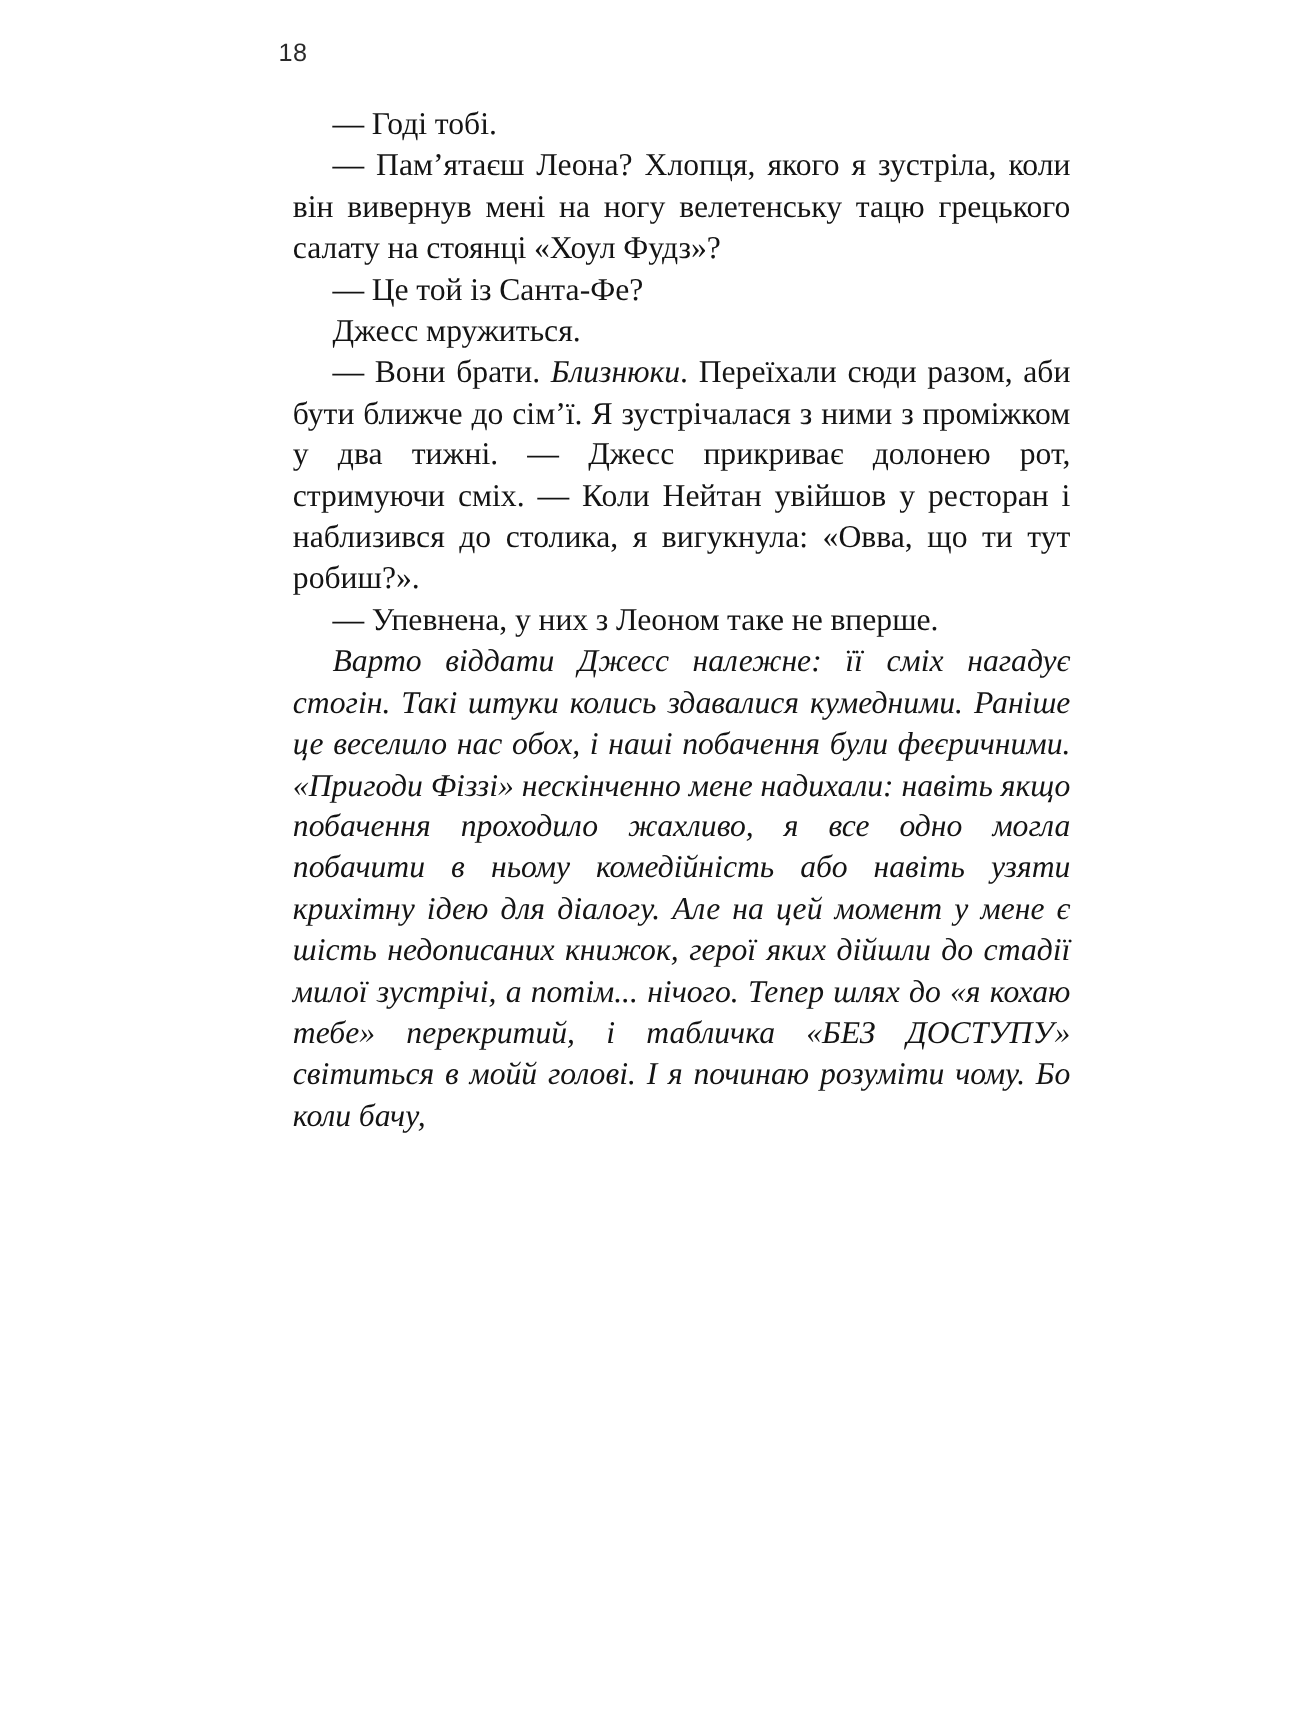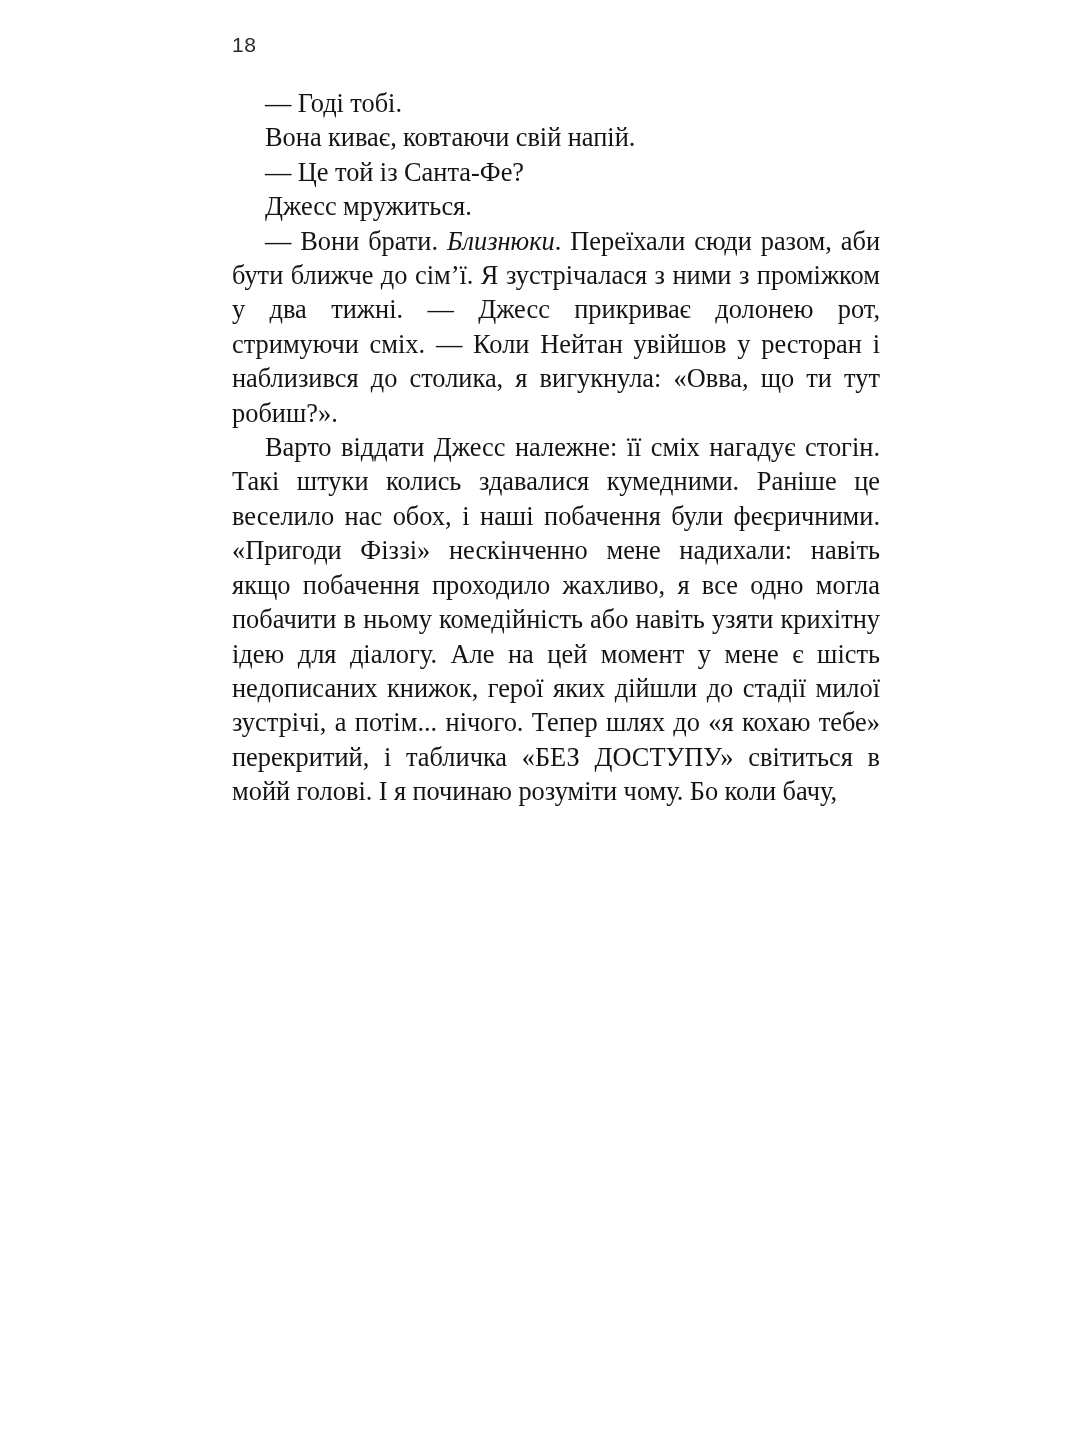--- a/index.html
+++ b/index.html
@@ -25,21 +25,21 @@
     font-family: "Liberation Sans", "DejaVu Sans", sans-serif;
     font-size: 21px;
     letter-spacing: 0.5px;
     color: #2a2a2a;
     line-height: 1;
   }
 
   
   .textblock {
     position: absolute;
-    left: 232px;
+    left: 244px;
     top: 86px;
     width: 648px;
     color: #141414;
     font-size: 26.4px;
     line-height: 34.4px;
     text-align: justify;
     text-justify: inter-word;
     -webkit-hyphens: none;
     hyphens: none;
     word-spacing: -0.2px;
@@ -47,41 +47,43 @@
 
   .textblock p {
     margin: 0;
     text-indent: 33px;
     text-align: justify;
   }
 
   
   .textblock p:last-child {
     text-align: justify;
+    font-style: italic;
   }
 
   em {
     font-style: italic;
   }
 </style>
 </head>
 <body>
 
 <div class="page">
 
   <div class="folio">18</div>
 
   <div class="textblock">
 
     <p>— Годі тобі.</p>
-    <p>Вона киває, ковтаючи свій напій.</p>
+    <p>— Пам’ятаєш Леона? Хлопця, якого я зустріла, коли він вивернув мені на ногу велетенську тацю грецького салату на стоянці «Хоул Фудз»?</p>
     <p>— Це той із Санта-Фе?</p>
     <p>Джесс мружиться.</p>
 
     <p>
       <span>— Вони брати. </span><em>Близнюки</em><span>. Переїхали сюди разом, аби бути ближче до сім’ї. Я зустрічалася з ними з проміжком у два тижні. — Джесс прикриває долонею рот, стримуючи сміх. — Коли Нейтан увійшов у ресторан і наблизився до столика, я вигукнула: «Овва, що ти тут робиш?».</span>
     </p>
 
+    <p>— Упевнена, у них з Леоном таке не вперше.</p>
     <p>Варто віддати Джесс належне: її сміх нагадує стогін. Такі штуки колись здавалися кумедними. Раніше це веселило нас обох, і наші побачення були феєричними. «Пригоди Фіззі» нескінченно мене надихали: навіть якщо побачення проходило жахливо, я все одно могла побачити в ньому комедійність або навіть узяти крихітну ідею для діалогу. Але на цей момент у мене є шість недописаних книжок, герої яких дійшли до стадії милої зустрічі, а потім... нічого. Тепер шлях до «я кохаю тебе» перекритий, і табличка «БЕЗ ДОСТУПУ» світиться в мойй голові. І я починаю розуміти чому. Бо коли бачу,</p>
 
   </div>
 
 </div>
 
 </body></html>

